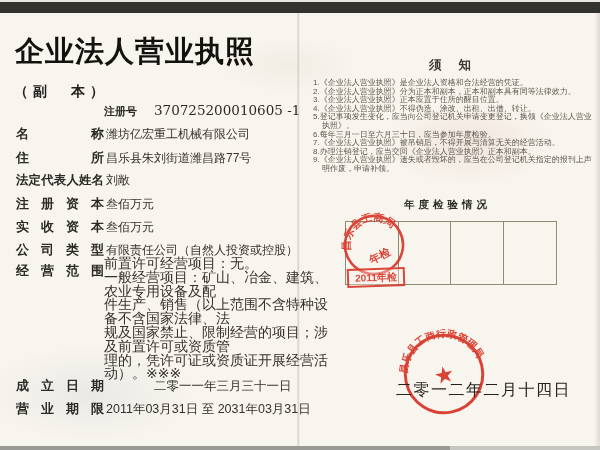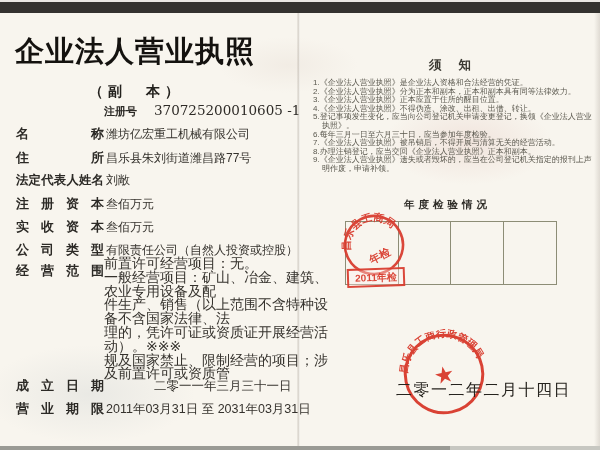--- a/index.html
+++ b/index.html
@@ -16,21 +16,21 @@
   .fold-line{position:absolute;left:297px;top:13px;width:3px;height:433px;
     background:linear-gradient(90deg,rgba(120,110,100,0.10),rgba(120,110,100,0.22),rgba(255,255,255,0.4));}
   .right-edge{position:absolute;left:594px;top:13px;width:6px;height:433px;
     background:linear-gradient(90deg,transparent,rgba(150,140,130,0.25));}
   .bottom-strip{position:absolute;left:0;top:446px;width:600px;height:4px;
     background:linear-gradient(90deg,#9a9a94 0 75%,#c7c7c1 75% 100%);}
 
   .doc-title{position:absolute;left:15px;top:32px;width:250px;
     font-size:29px;font-weight:900;letter-spacing:1px;color:#14120f;
     font-family:"DejaVu Sans","Liberation Sans",sans-serif;}
-  .doc-subtitle{position:absolute;left:14px;top:83px;width:245px;text-align:center;
+  .doc-subtitle{position:absolute;left:14px;top:83px;width:245px;
     font-size:14px;font-weight:bold;letter-spacing:5px;color:#23211d;}
   .reg-line{position:absolute;left:104px;top:102px;display:flex;align-items:baseline;gap:9px;}
   .reg-label{font-size:11px;font-weight:bold;color:#2c2a26;}
   .reg-number{font-size:13.5px;color:#2e2b27;font-family:"DejaVu Serif","Liberation Serif",serif;margin-left:8px;}
 
   .row{position:absolute;left:16px;display:flex;align-items:baseline;}
   .row-label{display:inline-block;width:88px;font-size:13px;font-weight:bold;color:#2c2a26;
     text-align:justify;text-align-last:justify;}
   .row-value{margin-left:2px;font-size:12px;color:#35322d;white-space:nowrap;}
   .scope-lines{position:absolute;left:104px;top:257px;width:235px;
@@ -102,22 +102,22 @@
     <span class="row-label">公司类型</span>
     <span class="row-value">有限责任公司（自然人投资或控股）</span>
   </div>
   <div class="row" style="top:262px;">
     <span class="row-label">经营范围</span>
   </div>
   <div class="scope-lines">
     <div>前置许可经营项目：无。</div>
     <div>一般经营项目：矿山、冶金、建筑、农业专用设备及配</div>
     <div>件生产、销售（以上范围不含特种设备不含国家法律、法</div>
+    <div>规及国家禁止、限制经营的项目；涉及前置许可或资质管</div>
     <div>理的，凭许可证或资质证开展经营活动）。※※※</div>
-    <div>规及国家禁止、限制经营的项目；涉及前置许可或资质管</div>
   </div>
 
   <div class="row" style="top:377px;gap:48px;">
     <span class="row-label">成立日期</span>
     <span class="row-value" style="font-size:12.5px;">二零一一年三月三十一日</span>
   </div>
   <div class="row" style="top:400px;">
     <span class="row-label">营业期限</span>
     <span class="row-value" style="font-size:12.5px;">2011年03月31日 至 2031年03月31日</span>
   </div>

